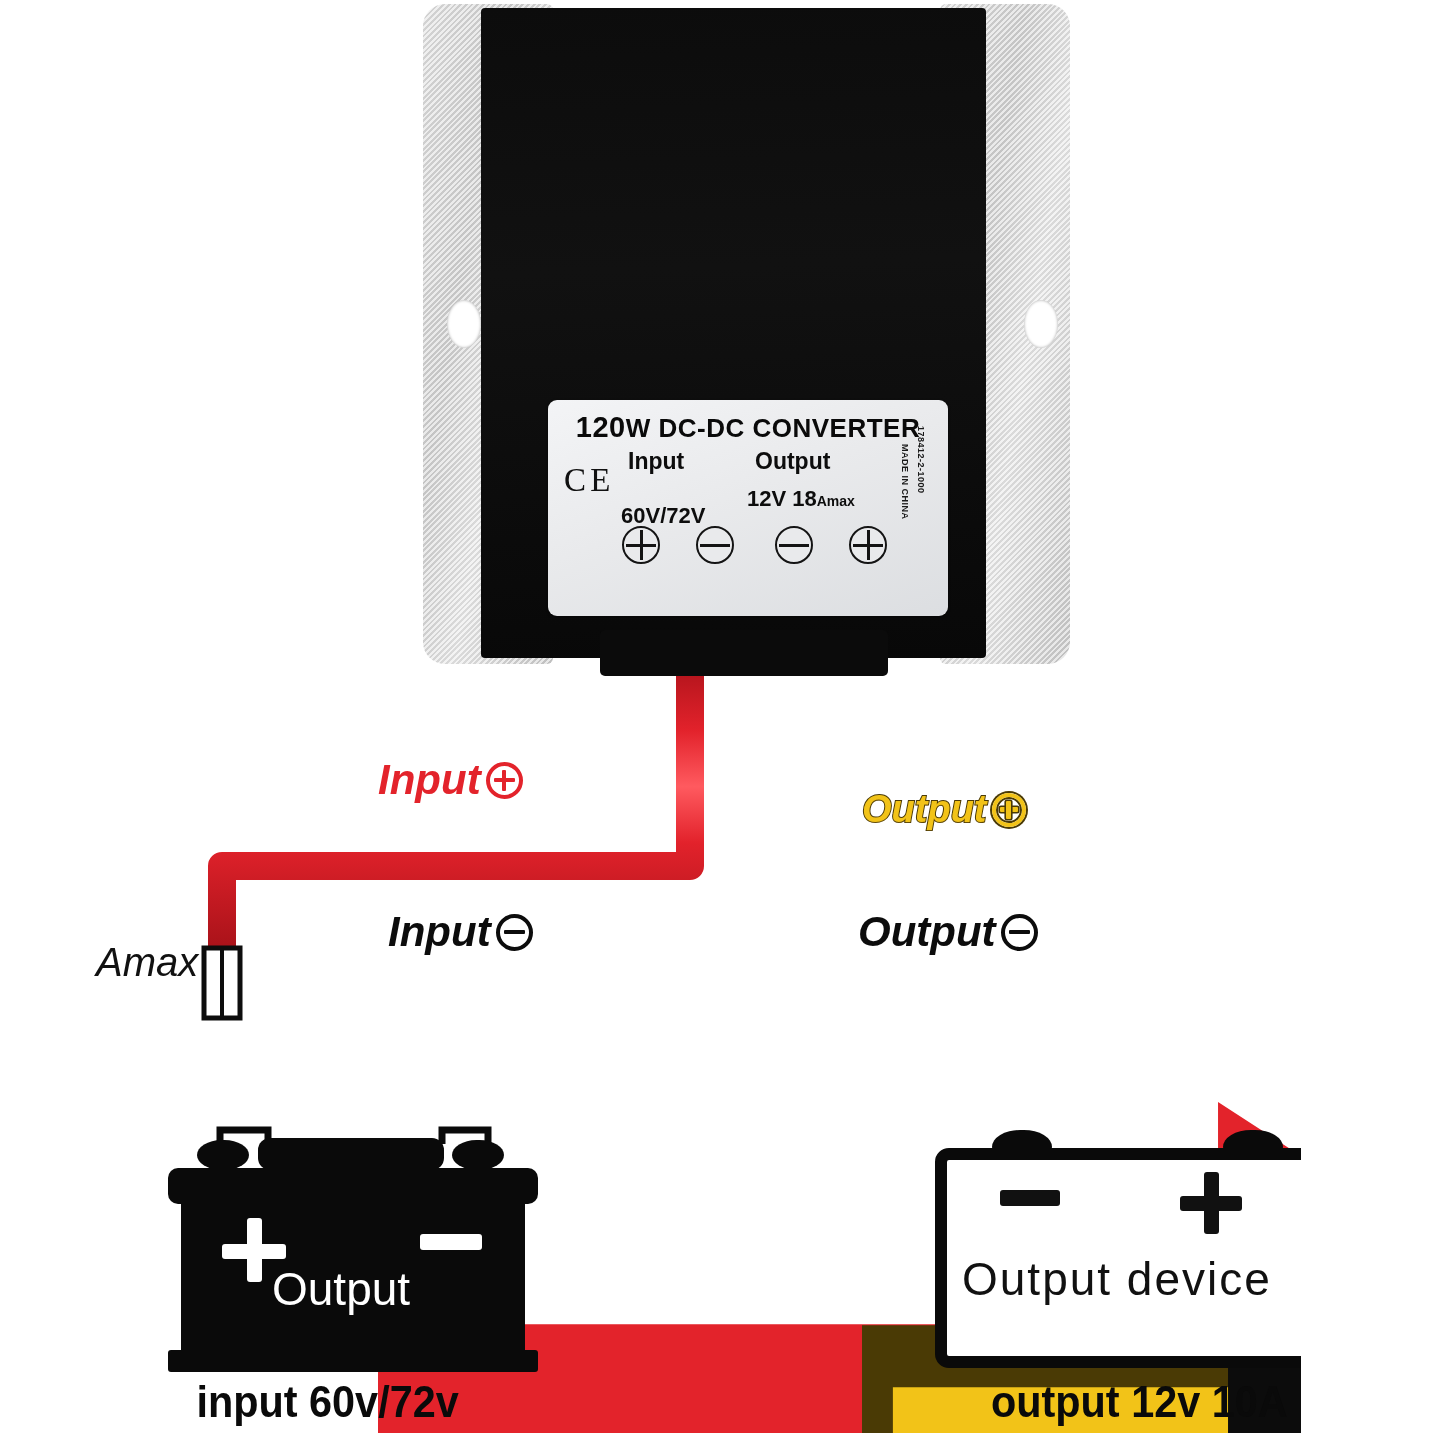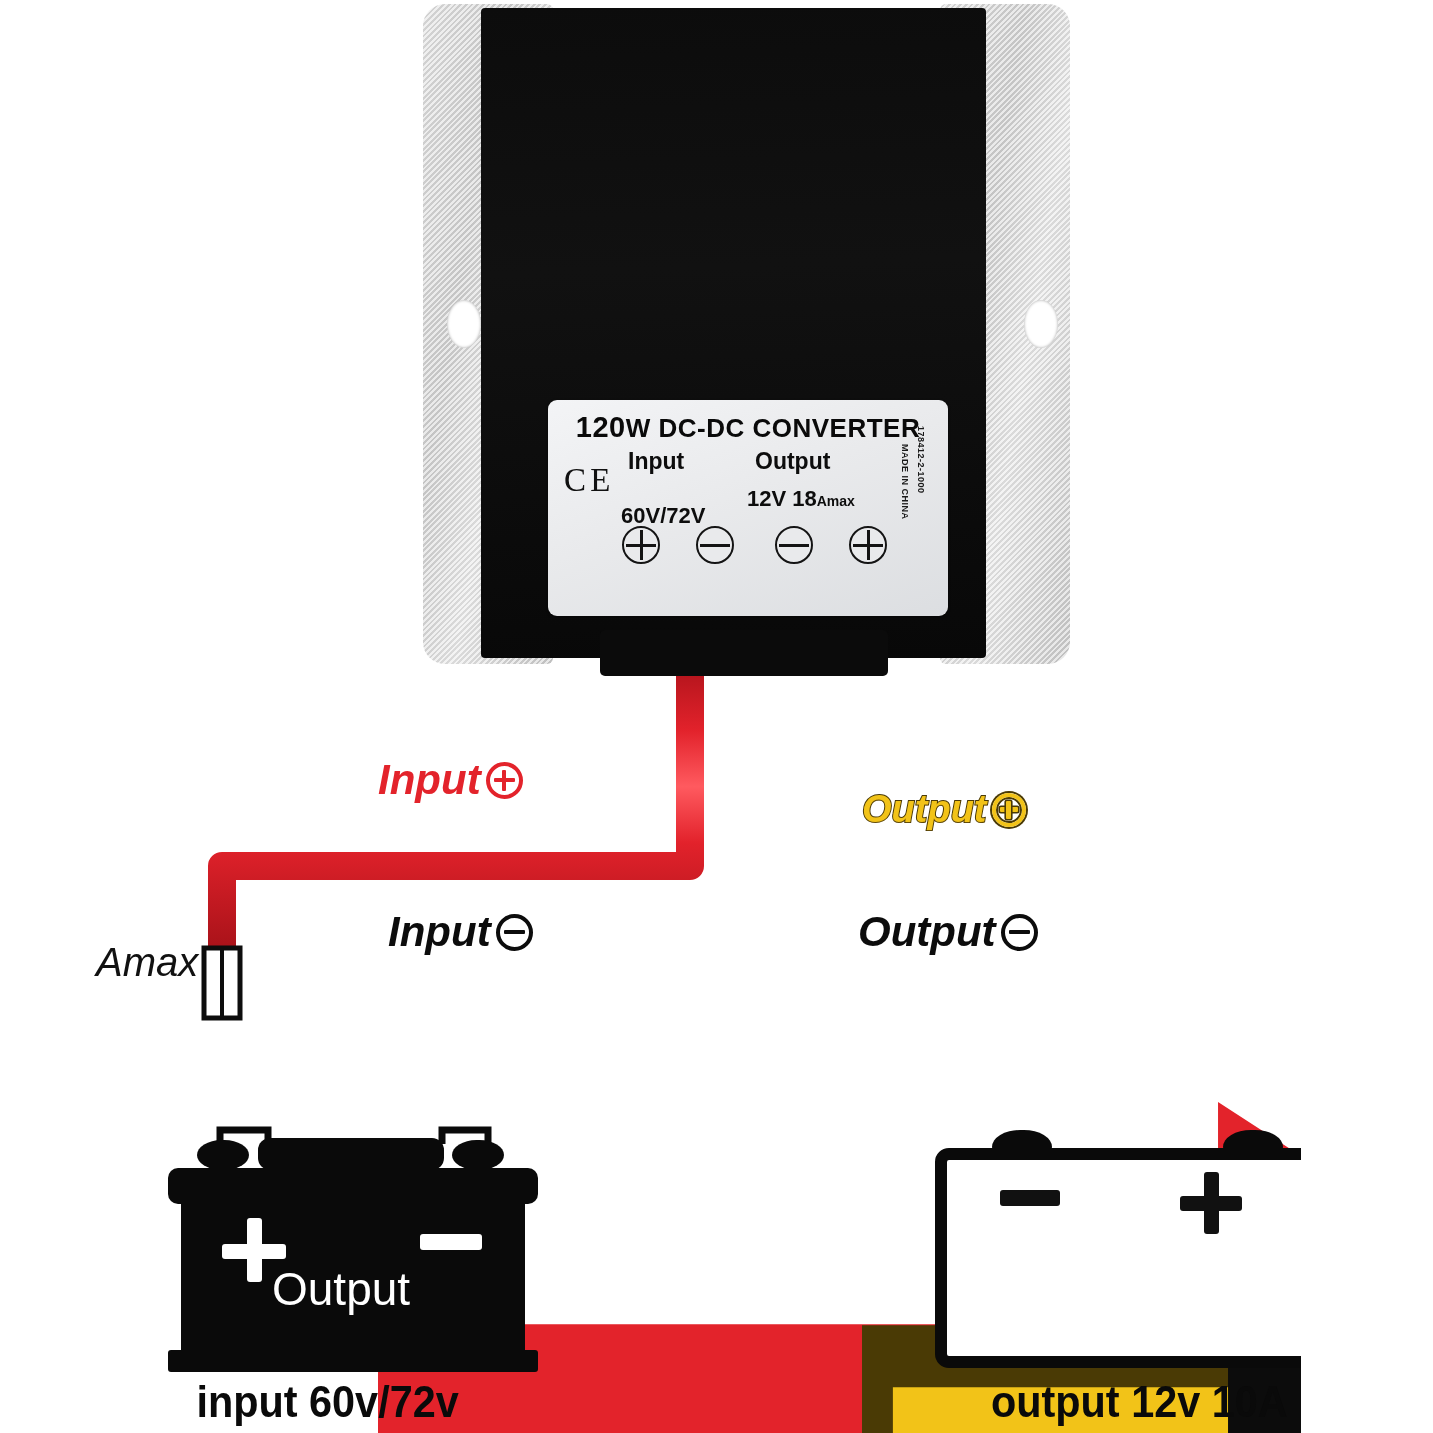--- a/index.html
+++ b/index.html
@@ -476,17 +476,18 @@
 
   <div class="device-box" style="left:935px; top:1148px; width:400px; height:220px;"></div>
 
   <div class="sym" style="left:1000px; top:1190px; width:60px; height:16px;">
     <span class="bar-h" style="left:0; top:0; width:60px; height:16px; background:#111;"></span>
   </div>
   <div class="sym" style="left:1180px; top:1172px; width:62px; height:62px;">
     <span class="bar-h" style="left:0; top:24px; width:62px; height:15px; background:#111;"></span>
     <span class="bar-v" style="left:24px; top:0; width:15px; height:62px; background:#111;"></span>
   </div>
+  <div class="dev-text" style="left:962px; top:1252px;">Output device</div>
 
   <div class="caption" style="left:185px; top:1376px;">input 60v/72v</div>
   <div class="caption" style="left:978px; top:1376px;">output 12v 10A</div>
 
 </div>
 
 </body></html>

